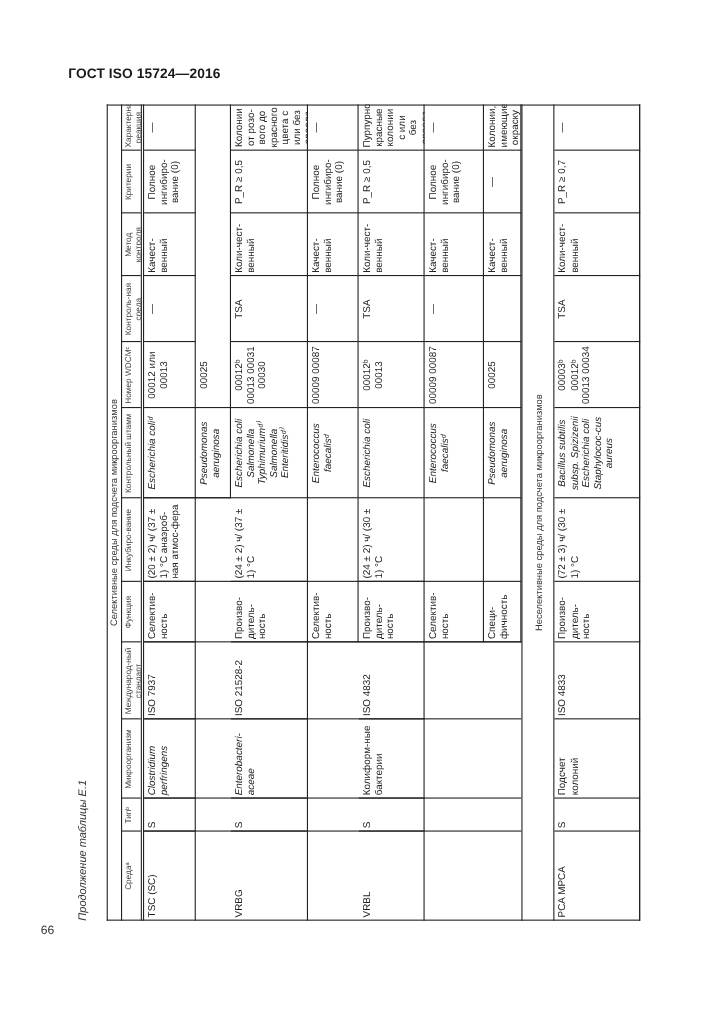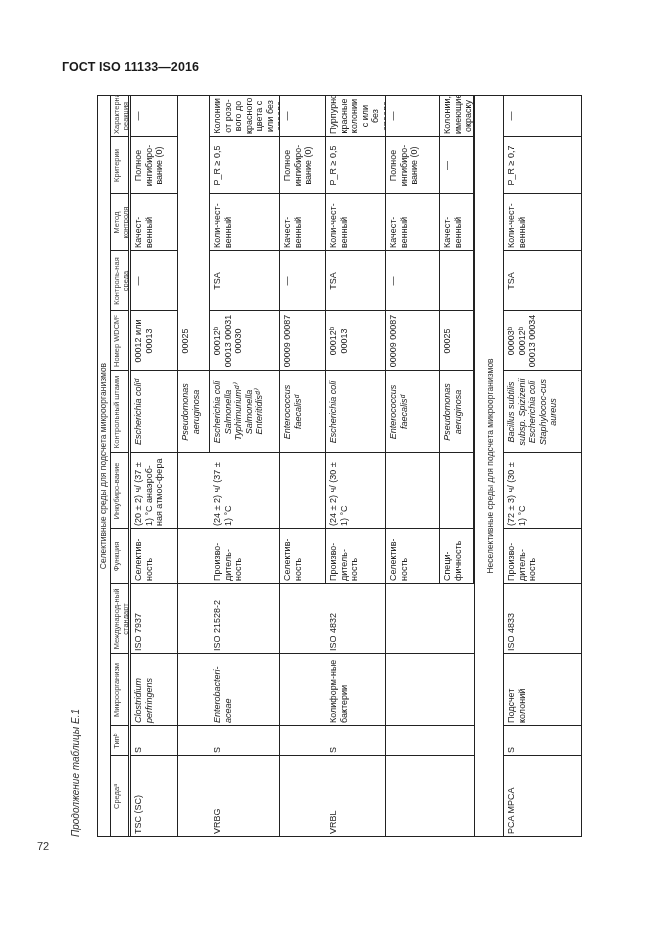--- a/index.html
+++ b/index.html
@@ -14,23 +14,23 @@
   .cell { position:absolute; box-sizing:border-box; font-size:9px; line-height:10.5px; padding:2px 3px; color:#222; overflow:hidden; }
   .hdr { font-size:7.5px; line-height:8.5px; color:#444; text-align:center; }
   .ctr { text-align:center; }
   .it { font-style:italic; }
   .line { position:absolute; background:#222; }
   .band { position:absolute; font-size:8.5px; color:#333; text-align:center; width:742px; }
 </style>
 </head>
 <body>
 
-<div class="doc-title">ГОСТ ISO 11133—2016</div>
+<div class="doc-title">ГОСТ ISO 15724—2016</div>
 <div class="cont-caption">Продолжение таблицы Е.1</div>
-<div class="page-num">72</div>
+<div class="page-num">66</div>
 
 <div class="rot" id="tbl">
     <div class="line" style="left: 0px; top: 0px; width: 742px; height: 1px;"></div>
     <div class="line" style="left: 0px; top: 484px; width: 742px; height: 1px;"></div>
     <div class="line" style="left: 0px; top: 0px; width: 1px; height: 485px;"></div>
     <div class="line" style="left: 741px; top: 0px; width: 1px; height: 485px;"></div>
     <div class="band" style="left: 0px; top: 1px;">Селективные среды для подсчета микроорганизмов</div>
     <div class="line" style="left: 0px; top: 13px; width: 742px; height: 1px;"></div>
     <div class="cell hdr" style="left: 0px; top: 14px; width: 81px; height: 17px;">Средаᵃ</div>
     <div class="cell hdr" style="left: 81px; top: 14px; width: 30px; height: 17px;">Типᵇ</div>

